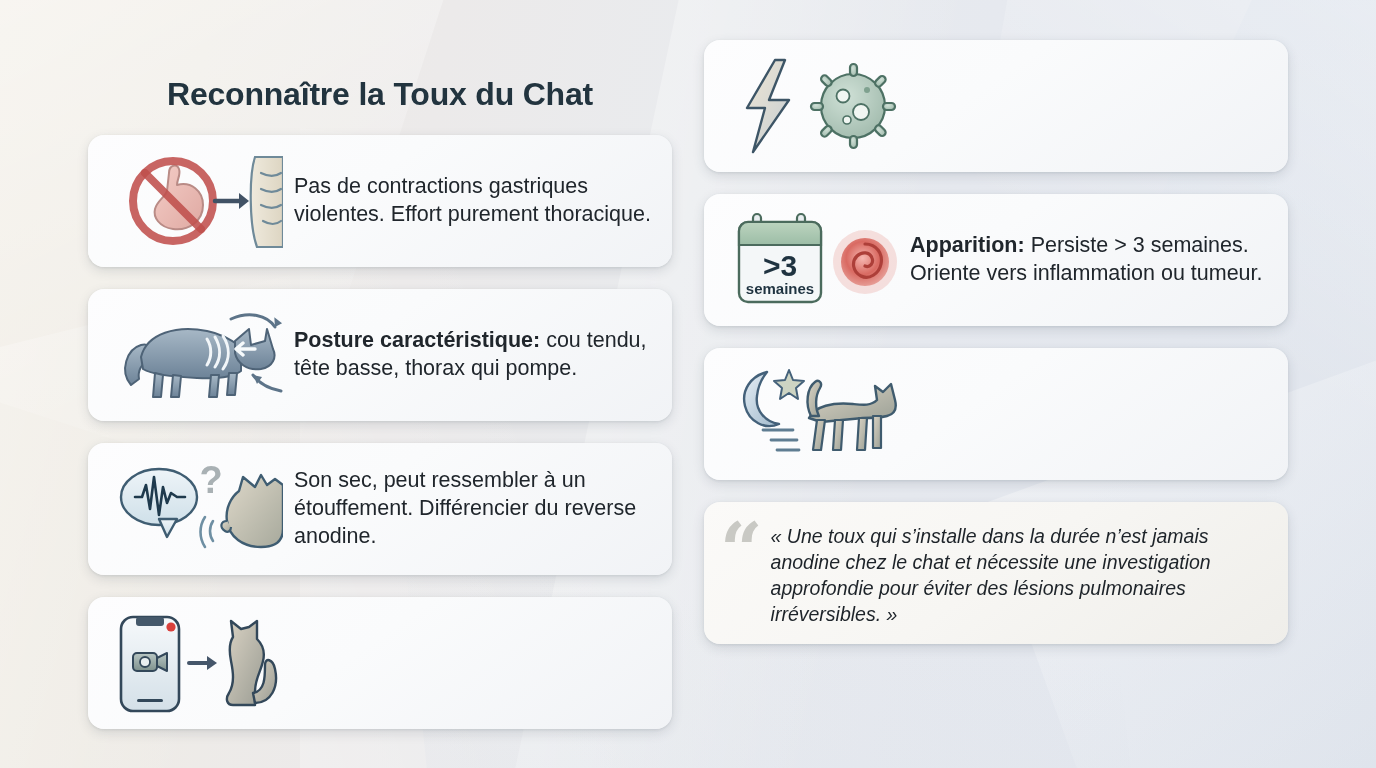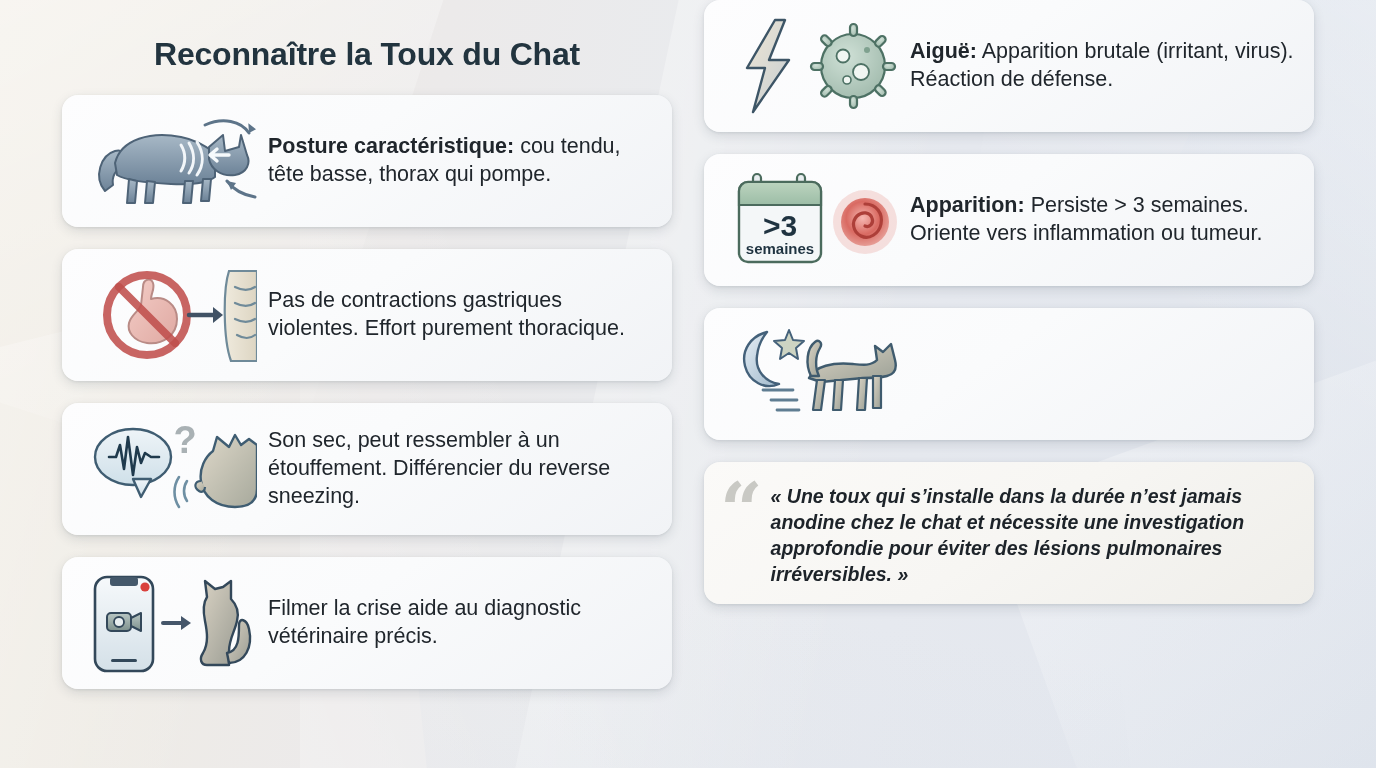--- a/index.html
+++ b/index.html
@@ -58,22 +58,23 @@
         transform: rotate(-6deg); }
   .f8 { top:-60px; left:1200px; width:260px; height:400px;
         background: linear-gradient(140deg, rgba(226,232,240,.45), rgba(255,255,255,0));
         transform: rotate(25deg); }
 
   
   #layout {
     position: absolute;
     inset: 0;
     display: flex;
-    padding: 0 62px;
+    padding: 0 88px;
     gap: 32px;
+    margin-top: 40px;
   }
   .column { flex: 1 1 0; display: flex; flex-direction: column; min-width: 0; }
 
   .col-title {
     text-align: center;
     font-size: 32px;
     font-weight: bold;
     color: #22343f;
     letter-spacing: -0.2px;
     margin-top: 36px;
@@ -126,21 +127,21 @@
     line-height: .82;
     font-weight: bold;
     color: #c9c9c4;
     margin-right: 8px;
     margin-top: 2px;
     user-select: none;
   }
   .quote-text {
     font-size: 19.5px;
     line-height: 1.33;
-    font-weight: bold;
+    font-weight: normal;
     font-style: italic;
     color: #1d2329;
     padding-top: 6px;
   }
 </style>
 </head>
 <body>
 
 <div id="bg-root">
   <div class="facet f1"></div>
@@ -157,61 +158,20 @@
 
   <div class="column">
     <div class="col-title">Reconnaître la Toux du Chat</div>
 
     <div class="cards">
 
       <div class="card">
         <div class="card-icon">
           <svg width="168" height="100" viewBox="0 0 168 100">
             <defs>
-              <linearGradient id="catBlue" x1="0" y1="0" x2="0" y2="1">
-                <stop offset="0" stop-color="#a7b8c6"></stop>
-                <stop offset="1" stop-color="#6d8398"></stop>
-              </linearGradient>
-            </defs>
-
-            <path d="M16 80 C4 66 12 44 26 40 C34 38 40 44 36 50 C30 58 22 62 24 74 Z" fill="url(#catBlue)" stroke="#4e6377" stroke-width="2" stroke-linejoin="round"></path>
-
-            <path d="M26 52 C32 28 62 20 92 26 C108 29 118 36 126 42 L126 66
-                     C118 72 100 74 82 73 C60 72 38 70 28 64 Z" fill="url(#catBlue)" stroke="#4e6377" stroke-width="2" stroke-linejoin="round"></path>
-
-            <path d="M120 36 L134 24 L136 40 L150 36 L152 24 L158 44
-                     C162 52 158 62 146 64 C132 66 122 58 120 48 Z" fill="url(#catBlue)" stroke="#4e6377" stroke-width="2" stroke-linejoin="round"></path>
-
-            <path d="M40 68 L38 92 L46 92 L48 70 Z" fill="url(#catBlue)" stroke="#4e6377" stroke-width="2" stroke-linejoin="round"></path>
-            <path d="M58 70 L56 92 L64 92 L66 71 Z" fill="url(#catBlue)" stroke="#4e6377" stroke-width="2" stroke-linejoin="round"></path>
-            <path d="M96 70 L94 92 L102 92 L104 70 Z" fill="url(#catBlue)" stroke="#4e6377" stroke-width="2" stroke-linejoin="round"></path>
-            <path d="M114 68 L112 90 L120 90 L122 68 Z" fill="url(#catBlue)" stroke="#4e6377" stroke-width="2" stroke-linejoin="round"></path>
-
-            <path d="M92 34 C97 42 97 52 92 60" fill="none" stroke="#f2f6f9" stroke-width="3" stroke-linecap="round"></path>
-            <path d="M100 32 C106 42 106 53 100 62" fill="none" stroke="#f2f6f9" stroke-width="3" stroke-linecap="round"></path>
-            <path d="M108 31 C115 42 115 54 108 64" fill="none" stroke="#f2f6f9" stroke-width="3" stroke-linecap="round"></path>
-
-            <path d="M140 44 L122 44 M128 38 L121 44 L128 50" fill="none" stroke="#f6fafc" stroke-width="3.4" stroke-linecap="round" stroke-linejoin="round"></path>
-
-            <path d="M116 14 C134 6 152 10 160 22" fill="none" stroke="#5d7489" stroke-width="3" stroke-linecap="round"></path>
-            <path d="M160 22 L151 18 L160 14 Z" fill="#5d7489" transform="rotate(62 160 22)"></path>
-
-            <path d="M166 86 C154 84 144 78 138 70" fill="none" stroke="#5d7489" stroke-width="3" stroke-linecap="round"></path>
-            <path d="M138 70 L147 72 L142 79 Z" fill="#5d7489"></path>
-          </svg>
-        </div>
-        <div class="card-text">
-          <b>Posture caractéristique:</b><span> cou tendu, tête basse, thorax qui pompe.</span>
-        </div>
-      </div>
-
-      <div class="card">
-        <div class="card-icon">
-          <svg width="168" height="100" viewBox="0 0 168 100">
-            <defs>
               <linearGradient id="stomachG" x1="0" y1="0" x2="1" y2="1">
                 <stop offset="0" stop-color="#f4cdc7"></stop>
                 <stop offset="1" stop-color="#dfa9a2"></stop>
               </linearGradient>
               <linearGradient id="ribG" x1="0" y1="0" x2="1" y2="0">
                 <stop offset="0" stop-color="#efeadd"></stop>
                 <stop offset="1" stop-color="#ddd5c2"></stop>
               </linearGradient>
             </defs>
 
@@ -232,20 +192,61 @@
             <path d="M148 70 C155 74 161 74 166 70" fill="none" stroke="#6f8a99" stroke-width="2.2" stroke-linecap="round"></path>
           </svg>
         </div>
         <div class="card-text">Pas de contractions gastriques violentes. Effort purement thoracique.</div>
       </div>
 
       <div class="card">
         <div class="card-icon">
           <svg width="168" height="100" viewBox="0 0 168 100">
             <defs>
+              <linearGradient id="catBlue" x1="0" y1="0" x2="0" y2="1">
+                <stop offset="0" stop-color="#a7b8c6"></stop>
+                <stop offset="1" stop-color="#6d8398"></stop>
+              </linearGradient>
+            </defs>
+
+            <path d="M16 80 C4 66 12 44 26 40 C34 38 40 44 36 50 C30 58 22 62 24 74 Z" fill="url(#catBlue)" stroke="#4e6377" stroke-width="2" stroke-linejoin="round"></path>
+
+            <path d="M26 52 C32 28 62 20 92 26 C108 29 118 36 126 42 L126 66
+                     C118 72 100 74 82 73 C60 72 38 70 28 64 Z" fill="url(#catBlue)" stroke="#4e6377" stroke-width="2" stroke-linejoin="round"></path>
+
+            <path d="M120 36 L134 24 L136 40 L150 36 L152 24 L158 44
+                     C162 52 158 62 146 64 C132 66 122 58 120 48 Z" fill="url(#catBlue)" stroke="#4e6377" stroke-width="2" stroke-linejoin="round"></path>
+
+            <path d="M40 68 L38 92 L46 92 L48 70 Z" fill="url(#catBlue)" stroke="#4e6377" stroke-width="2" stroke-linejoin="round"></path>
+            <path d="M58 70 L56 92 L64 92 L66 71 Z" fill="url(#catBlue)" stroke="#4e6377" stroke-width="2" stroke-linejoin="round"></path>
+            <path d="M96 70 L94 92 L102 92 L104 70 Z" fill="url(#catBlue)" stroke="#4e6377" stroke-width="2" stroke-linejoin="round"></path>
+            <path d="M114 68 L112 90 L120 90 L122 68 Z" fill="url(#catBlue)" stroke="#4e6377" stroke-width="2" stroke-linejoin="round"></path>
+
+            <path d="M92 34 C97 42 97 52 92 60" fill="none" stroke="#f2f6f9" stroke-width="3" stroke-linecap="round"></path>
+            <path d="M100 32 C106 42 106 53 100 62" fill="none" stroke="#f2f6f9" stroke-width="3" stroke-linecap="round"></path>
+            <path d="M108 31 C115 42 115 54 108 64" fill="none" stroke="#f2f6f9" stroke-width="3" stroke-linecap="round"></path>
+
+            <path d="M140 44 L122 44 M128 38 L121 44 L128 50" fill="none" stroke="#f6fafc" stroke-width="3.4" stroke-linecap="round" stroke-linejoin="round"></path>
+
+            <path d="M116 14 C134 6 152 10 160 22" fill="none" stroke="#5d7489" stroke-width="3" stroke-linecap="round"></path>
+            <path d="M160 22 L151 18 L160 14 Z" fill="#5d7489" transform="rotate(62 160 22)"></path>
+
+            <path d="M166 86 C154 84 144 78 138 70" fill="none" stroke="#5d7489" stroke-width="3" stroke-linecap="round"></path>
+            <path d="M138 70 L147 72 L142 79 Z" fill="#5d7489"></path>
+          </svg>
+        </div>
+        <div class="card-text">
+          <b>Posture caractéristique:</b><span> cou tendu, tête basse, thorax qui pompe.</span>
+        </div>
+      </div>
+
+      <div class="card">
+        <div class="card-icon">
+          <svg width="168" height="100" viewBox="0 0 168 100">
+            <defs>
               <linearGradient id="bubbleG" x1="0" y1="0" x2="0" y2="1">
                 <stop offset="0" stop-color="#eef4f8"></stop>
                 <stop offset="1" stop-color="#cfe0e9"></stop>
               </linearGradient>
               <linearGradient id="catHeadG" x1="0" y1="0" x2="1" y2="1">
                 <stop offset="0" stop-color="#ded8c9"></stop>
                 <stop offset="1" stop-color="#a7a99c"></stop>
               </linearGradient>
             </defs>
 
@@ -258,21 +259,21 @@
 
             <path d="M128 18 L124 32 C116 38 110 50 112 62 C114 78 128 88 146 88
                      C160 88 168 82 168 70 L168 26 L160 20 L152 26 L146 16 L140 28 Z" fill="url(#catHeadG)" stroke="#3f5d72" stroke-width="2.4" stroke-linejoin="round"></path>
 
             <path d="M112 62 C106 62 104 68 110 72 C113 74 116 72 116 68" fill="url(#catHeadG)" stroke="#3f5d72" stroke-width="2.2" stroke-linejoin="round"></path>
 
             <path d="M98 62 C94 68 94 76 98 82" fill="none" stroke="#6e8fa3" stroke-width="2.6" stroke-linecap="round"></path>
             <path d="M90 58 C84 67 84 79 90 88" fill="none" stroke="#6e8fa3" stroke-width="2.6" stroke-linecap="round"></path>
           </svg>
         </div>
-        <div class="card-text">Son sec, peut ressembler à un étouffement. Différencier du reverse sneezing.</div>
+        <div class="card-text">Son sec, peut ressembler à un étouffement. Différencier du reverse anodine.</div>
       </div>
 
       <div class="card">
         <div class="card-icon">
           <svg width="168" height="100" viewBox="0 0 168 100">
             <defs>
               <linearGradient id="phoneG" x1="0" y1="0" x2="0" y2="1">
                 <stop offset="0" stop-color="#f6f9fb"></stop>
                 <stop offset="1" stop-color="#d4e0e8"></stop>
               </linearGradient>
@@ -301,21 +302,20 @@
             <path d="M118 24 L116 8 L126 16 L134 14 L142 8 L142 26
                      C148 32 150 40 148 48
                      C146 58 140 66 140 78 L140 92 L118 92
                      C112 92 110 86 114 80 C120 70 118 58 116 48
                      C114 38 114 30 118 24 Z" fill="url(#catSitG)" stroke="#33485a" stroke-width="2.4" stroke-linejoin="round"></path>
 
             <path d="M140 90 C156 90 164 74 160 56 C158 46 150 44 150 52
                      C150 64 150 78 138 80 Z" fill="url(#catSitG)" stroke="#33485a" stroke-width="2.4" stroke-linejoin="round"></path>
           </svg>
         </div>
-        <div class="card-text">Filmer la crise aide au diagnostic vétérinaire précis.</div>
       </div>
 
     </div>
   </div>
 
   <div class="column">
 
     <div class="cards">
 
       <div class="card">
@@ -346,23 +346,20 @@
                 <rect x="92" y="69" width="7" height="12" rx="3.5" transform="rotate(45 95 75)"></rect>
                 <rect x="146" y="69" width="7" height="12" rx="3.5" transform="rotate(-45 149 75)"></rect>
               </g>
             </g>
             <circle cx="112" cy="40" r="6.5" fill="#f1f6f2" stroke="#4d7164" stroke-width="1.8"></circle>
             <circle cx="130" cy="56" r="8" fill="#f1f6f2" stroke="#4d7164" stroke-width="1.8"></circle>
             <circle cx="116" cy="64" r="4" fill="#f1f6f2" stroke="#4d7164" stroke-width="1.6"></circle>
             <circle cx="136" cy="34" r="3" fill="#7fa18f"></circle>
           </svg>
         </div>
-        <div class="card-text">
-          <b>Aiguë:</b><span> Apparition brutale (irritant, virus). Réaction de défense.</span>
-        </div>
       </div>
 
       <div class="card">
         <div class="card-icon">
           <svg width="168" height="100" viewBox="0 0 168 100">
             <defs>
               <linearGradient id="calTopG" x1="0" y1="0" x2="0" y2="1">
                 <stop offset="0" stop-color="#bcd4bf"></stop>
                 <stop offset="1" stop-color="#9cbda6"></stop>
               </linearGradient>

